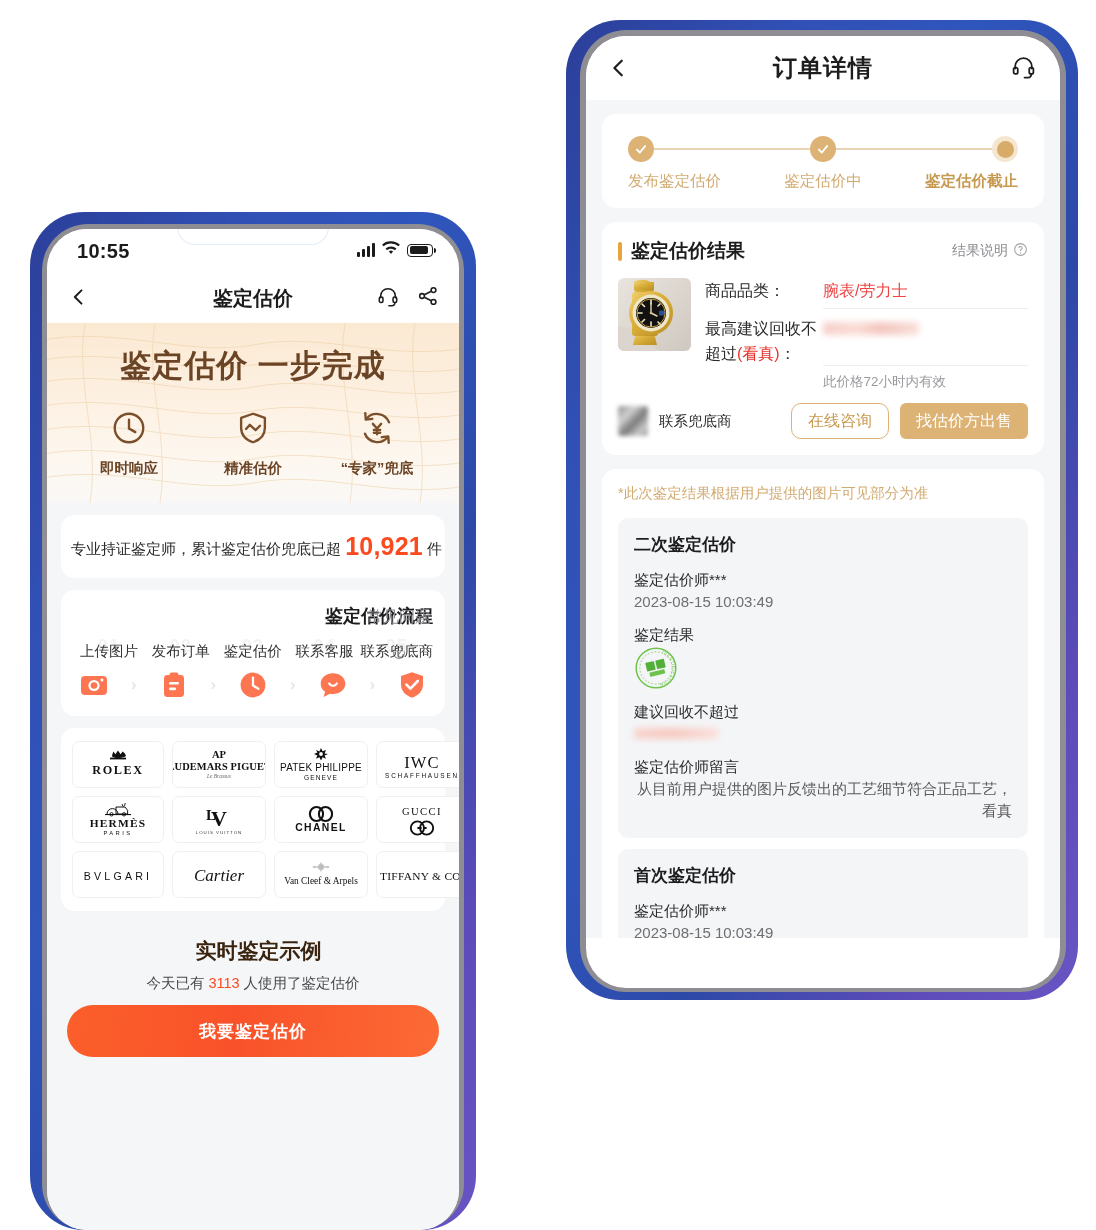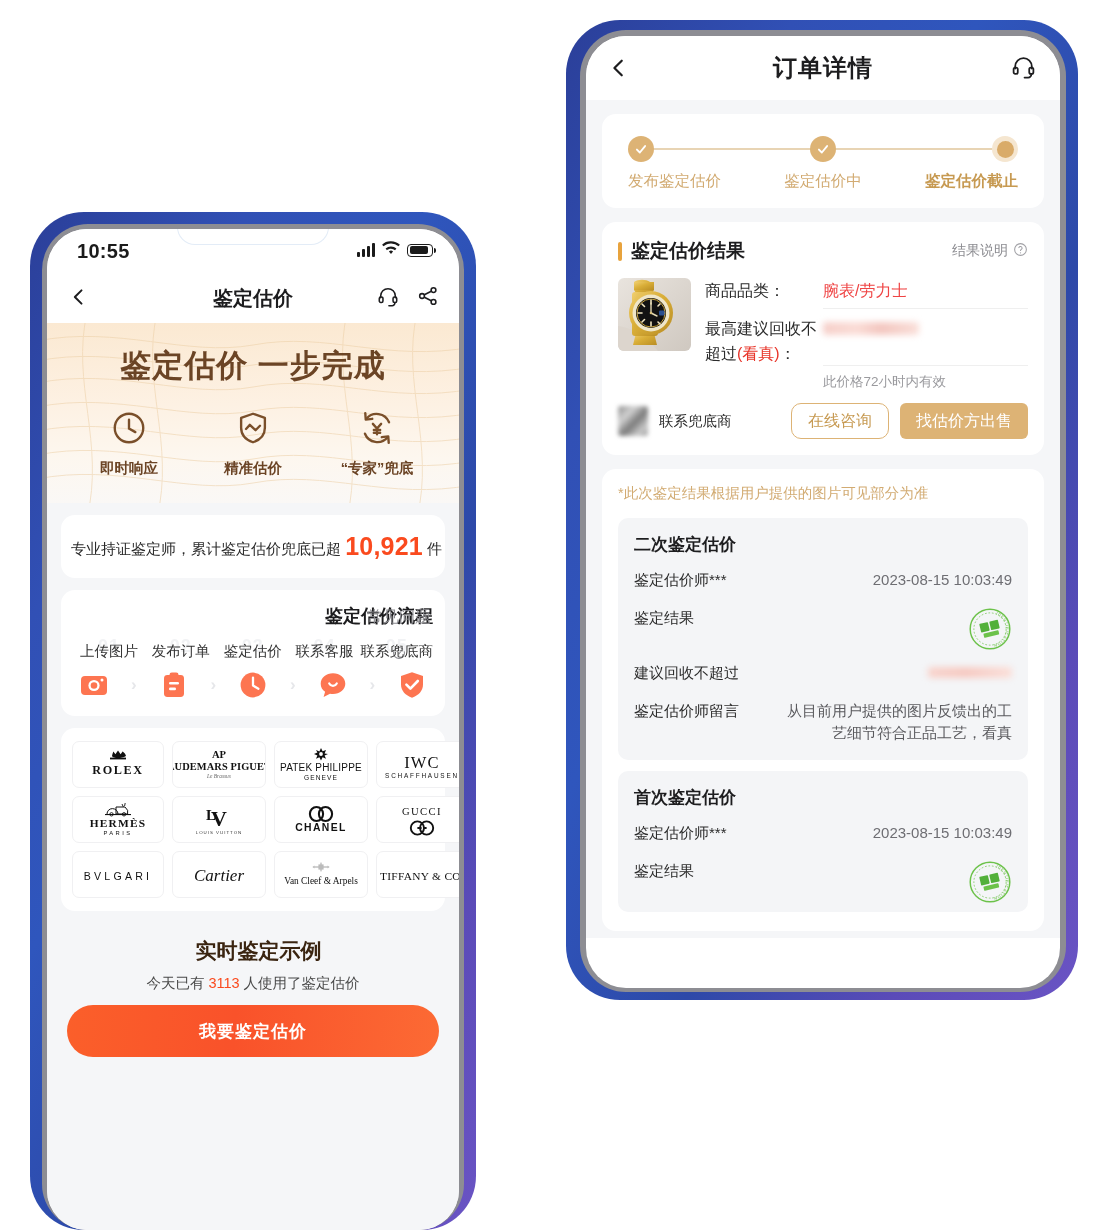--- a/index.html
+++ b/index.html
@@ -128,21 +128,21 @@
   .qr-lbl{font-size:14.5px;color:#2b2b2b;white-space:nowrap;}
   .btn-out{margin-left:auto;height:36px;padding:0 16px;border:1px solid #ddb375;border-radius:10px;color:#c79a52;
            font-size:16px;display:flex;align-items:center;justify-content:center;background:#fff;white-space:nowrap;}
   .btn-fill{height:36px;padding:0 16px;border-radius:6px;background:#ddb375;color:#fff;font-size:16px;
             display:flex;align-items:center;justify-content:center;white-space:nowrap;}
 
   .disc{font-size:14.5px;color:#d2ab72;padding:15px 16px 4px;}
 
   .blk{background:#f4f5f7;border-radius:10px;margin:11px 16px;padding:15px 16px 16px;}
   .blk-title{font-size:17px;font-weight:700;color:#1d1d1f;margin-bottom:13px;}
-  .blk-row{display:flex;align-items:flex-start;min-height:27px;margin-bottom:11px;}
+  .blk-row{display:flex;align-items:flex-start;min-height:27px;margin-bottom:11px;flex-direction:column;}
   .blk-k{font-size:15px;color:#2b2b2b;flex:none;width:140px;line-height:22px;}
   .blk-v{flex:1;font-size:15px;color:#6e6e73;text-align:right;line-height:22px;}
   .blk-v.dark{color:#5a5a5e;}
   .blur-price2{display:inline-block;width:84px;height:11px;border-radius:3px;
                background:linear-gradient(90deg,#f8d4cd,#f6c9c1 45%,#fbdfd9);filter:blur(3px);}
   .stamp-cell{display:flex;justify-content:flex-end;}
 </style>
 </head>
 <body>
 

